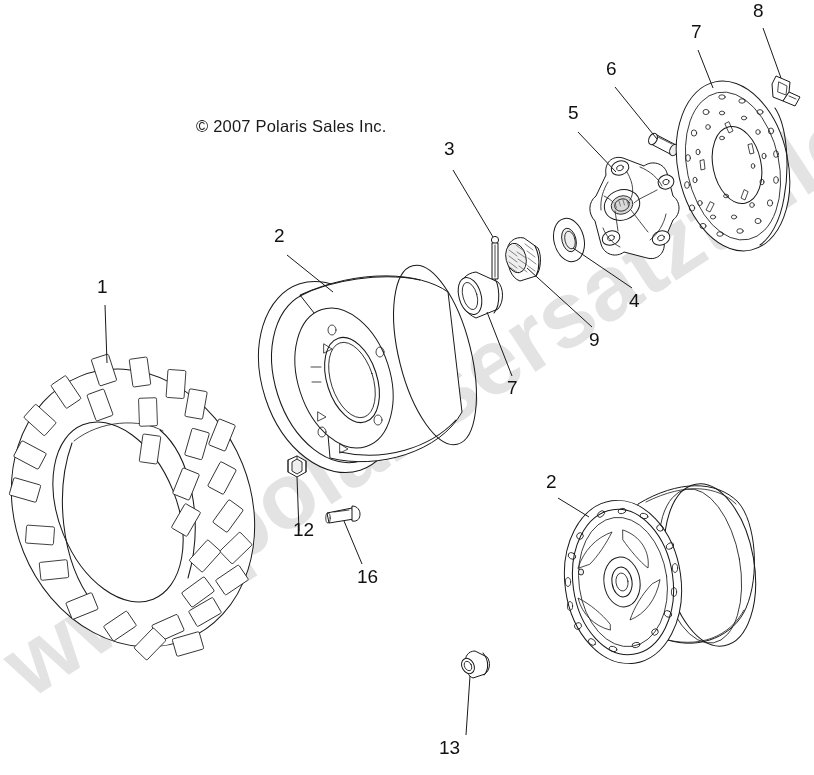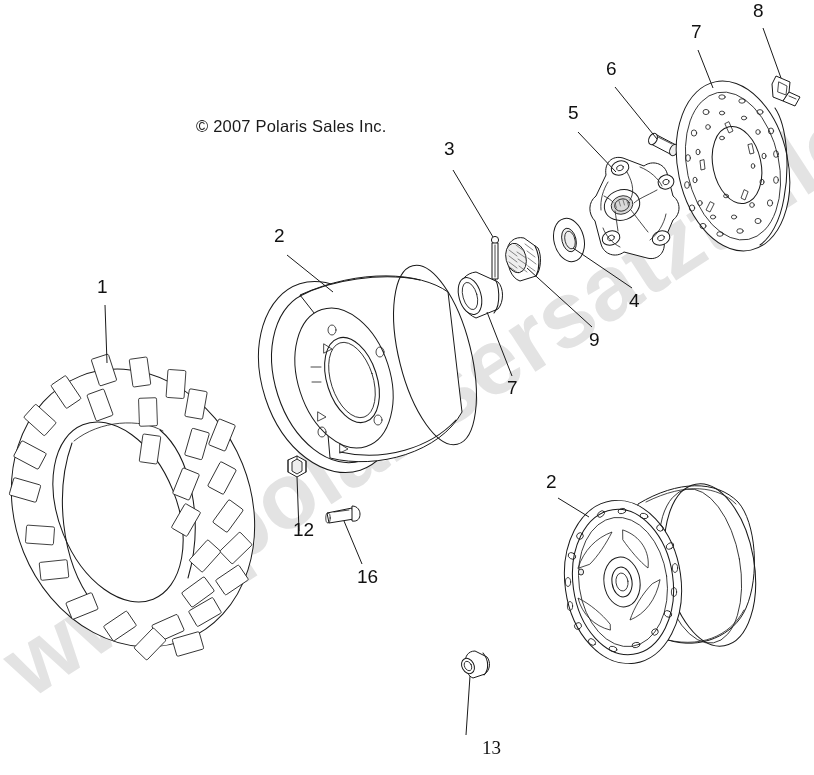--- a/index.html
+++ b/index.html
@@ -461,16 +461,16 @@
   <div class="callout-label" style="left:444px; top:139px;">3</div>
   <div class="callout-label" style="left:629px; top:291px;">4</div>
   <div class="callout-label" style="left:568px; top:103px;">5</div>
   <div class="callout-label" style="left:606px; top:59px;">6</div>
   <div class="callout-label" style="left:691px; top:22px;">7</div>
   <div class="callout-label" style="left:753px; top:1px;">8</div>
   <div class="callout-label" style="left:589px; top:330px;">9</div>
   <div class="callout-label" style="left:507px; top:378px;">7</div>
   <div class="callout-label" style="left:357px; top:567px;">16</div>
   <div class="callout-label" style="left:293px; top:520px;">12</div>
-  <div class="callout-label" style="left:482px; top:738px;font-family:Liberation Serif, serif;">13</div>
+  <div class="callout-label" style="left:439px; top:738px;">13</div>
   <div class="callout-label" style="left:546px; top:472px;">2</div>
 
 </div>
 
 </body></html>

